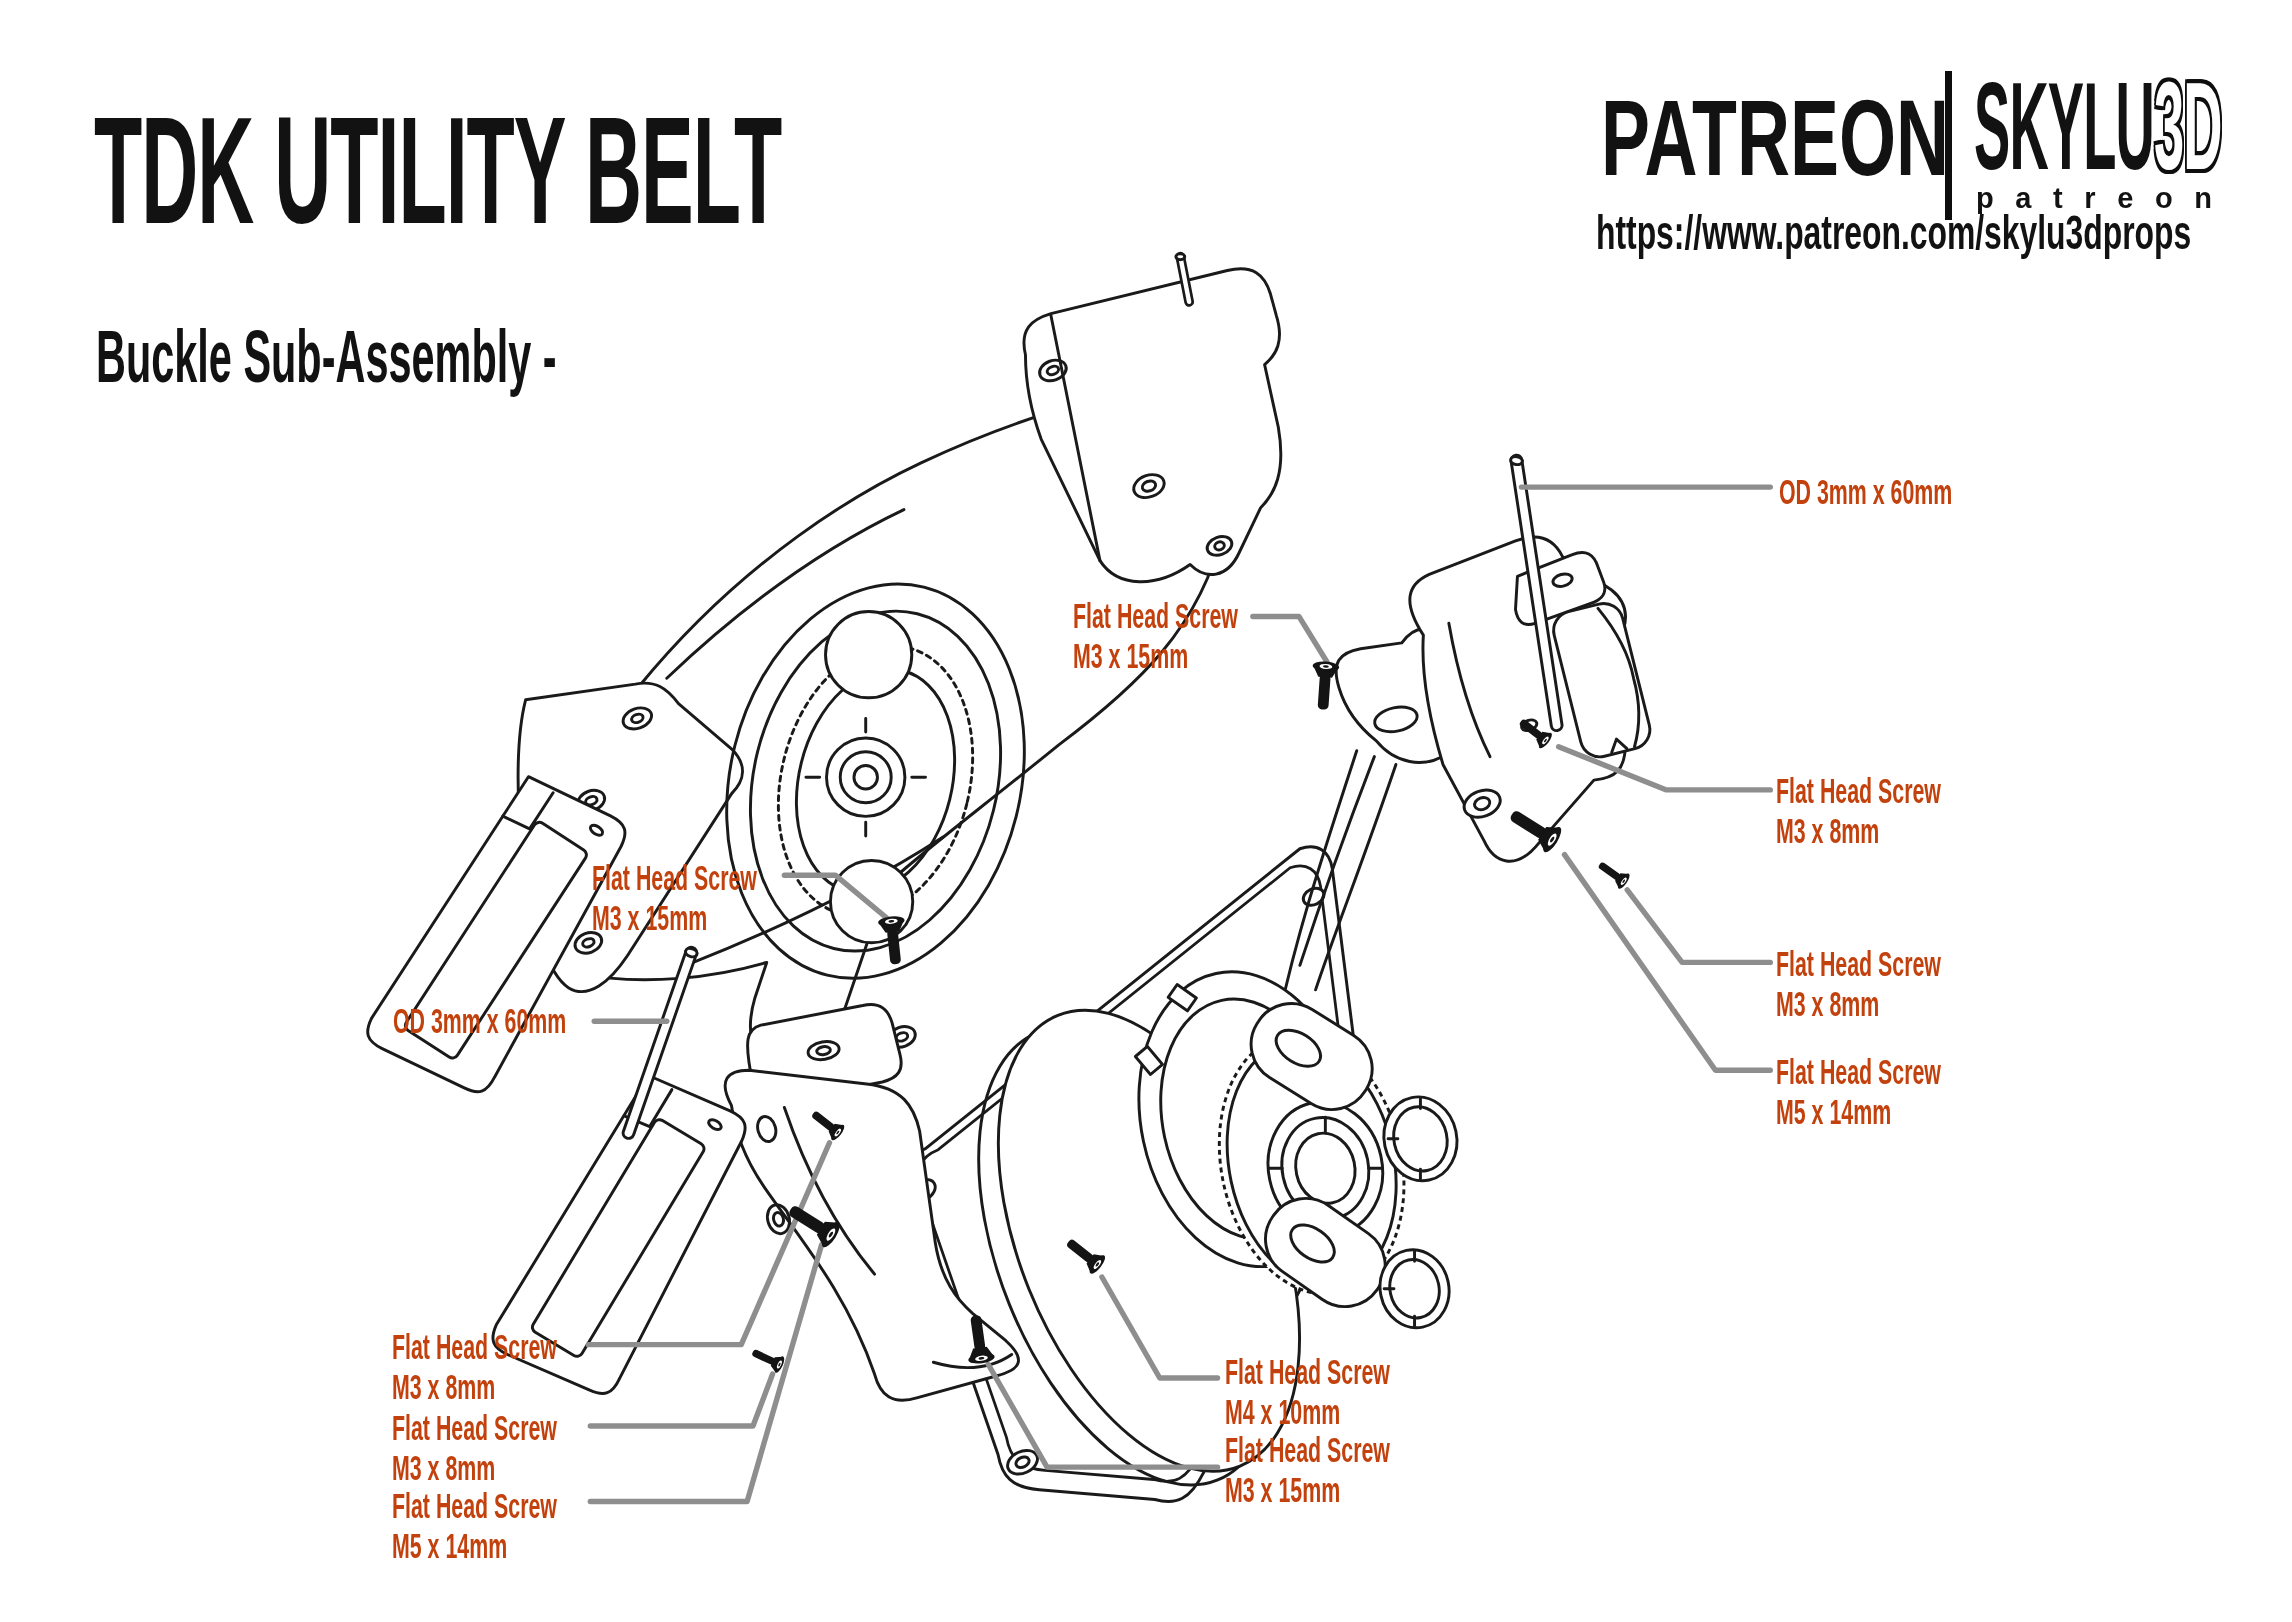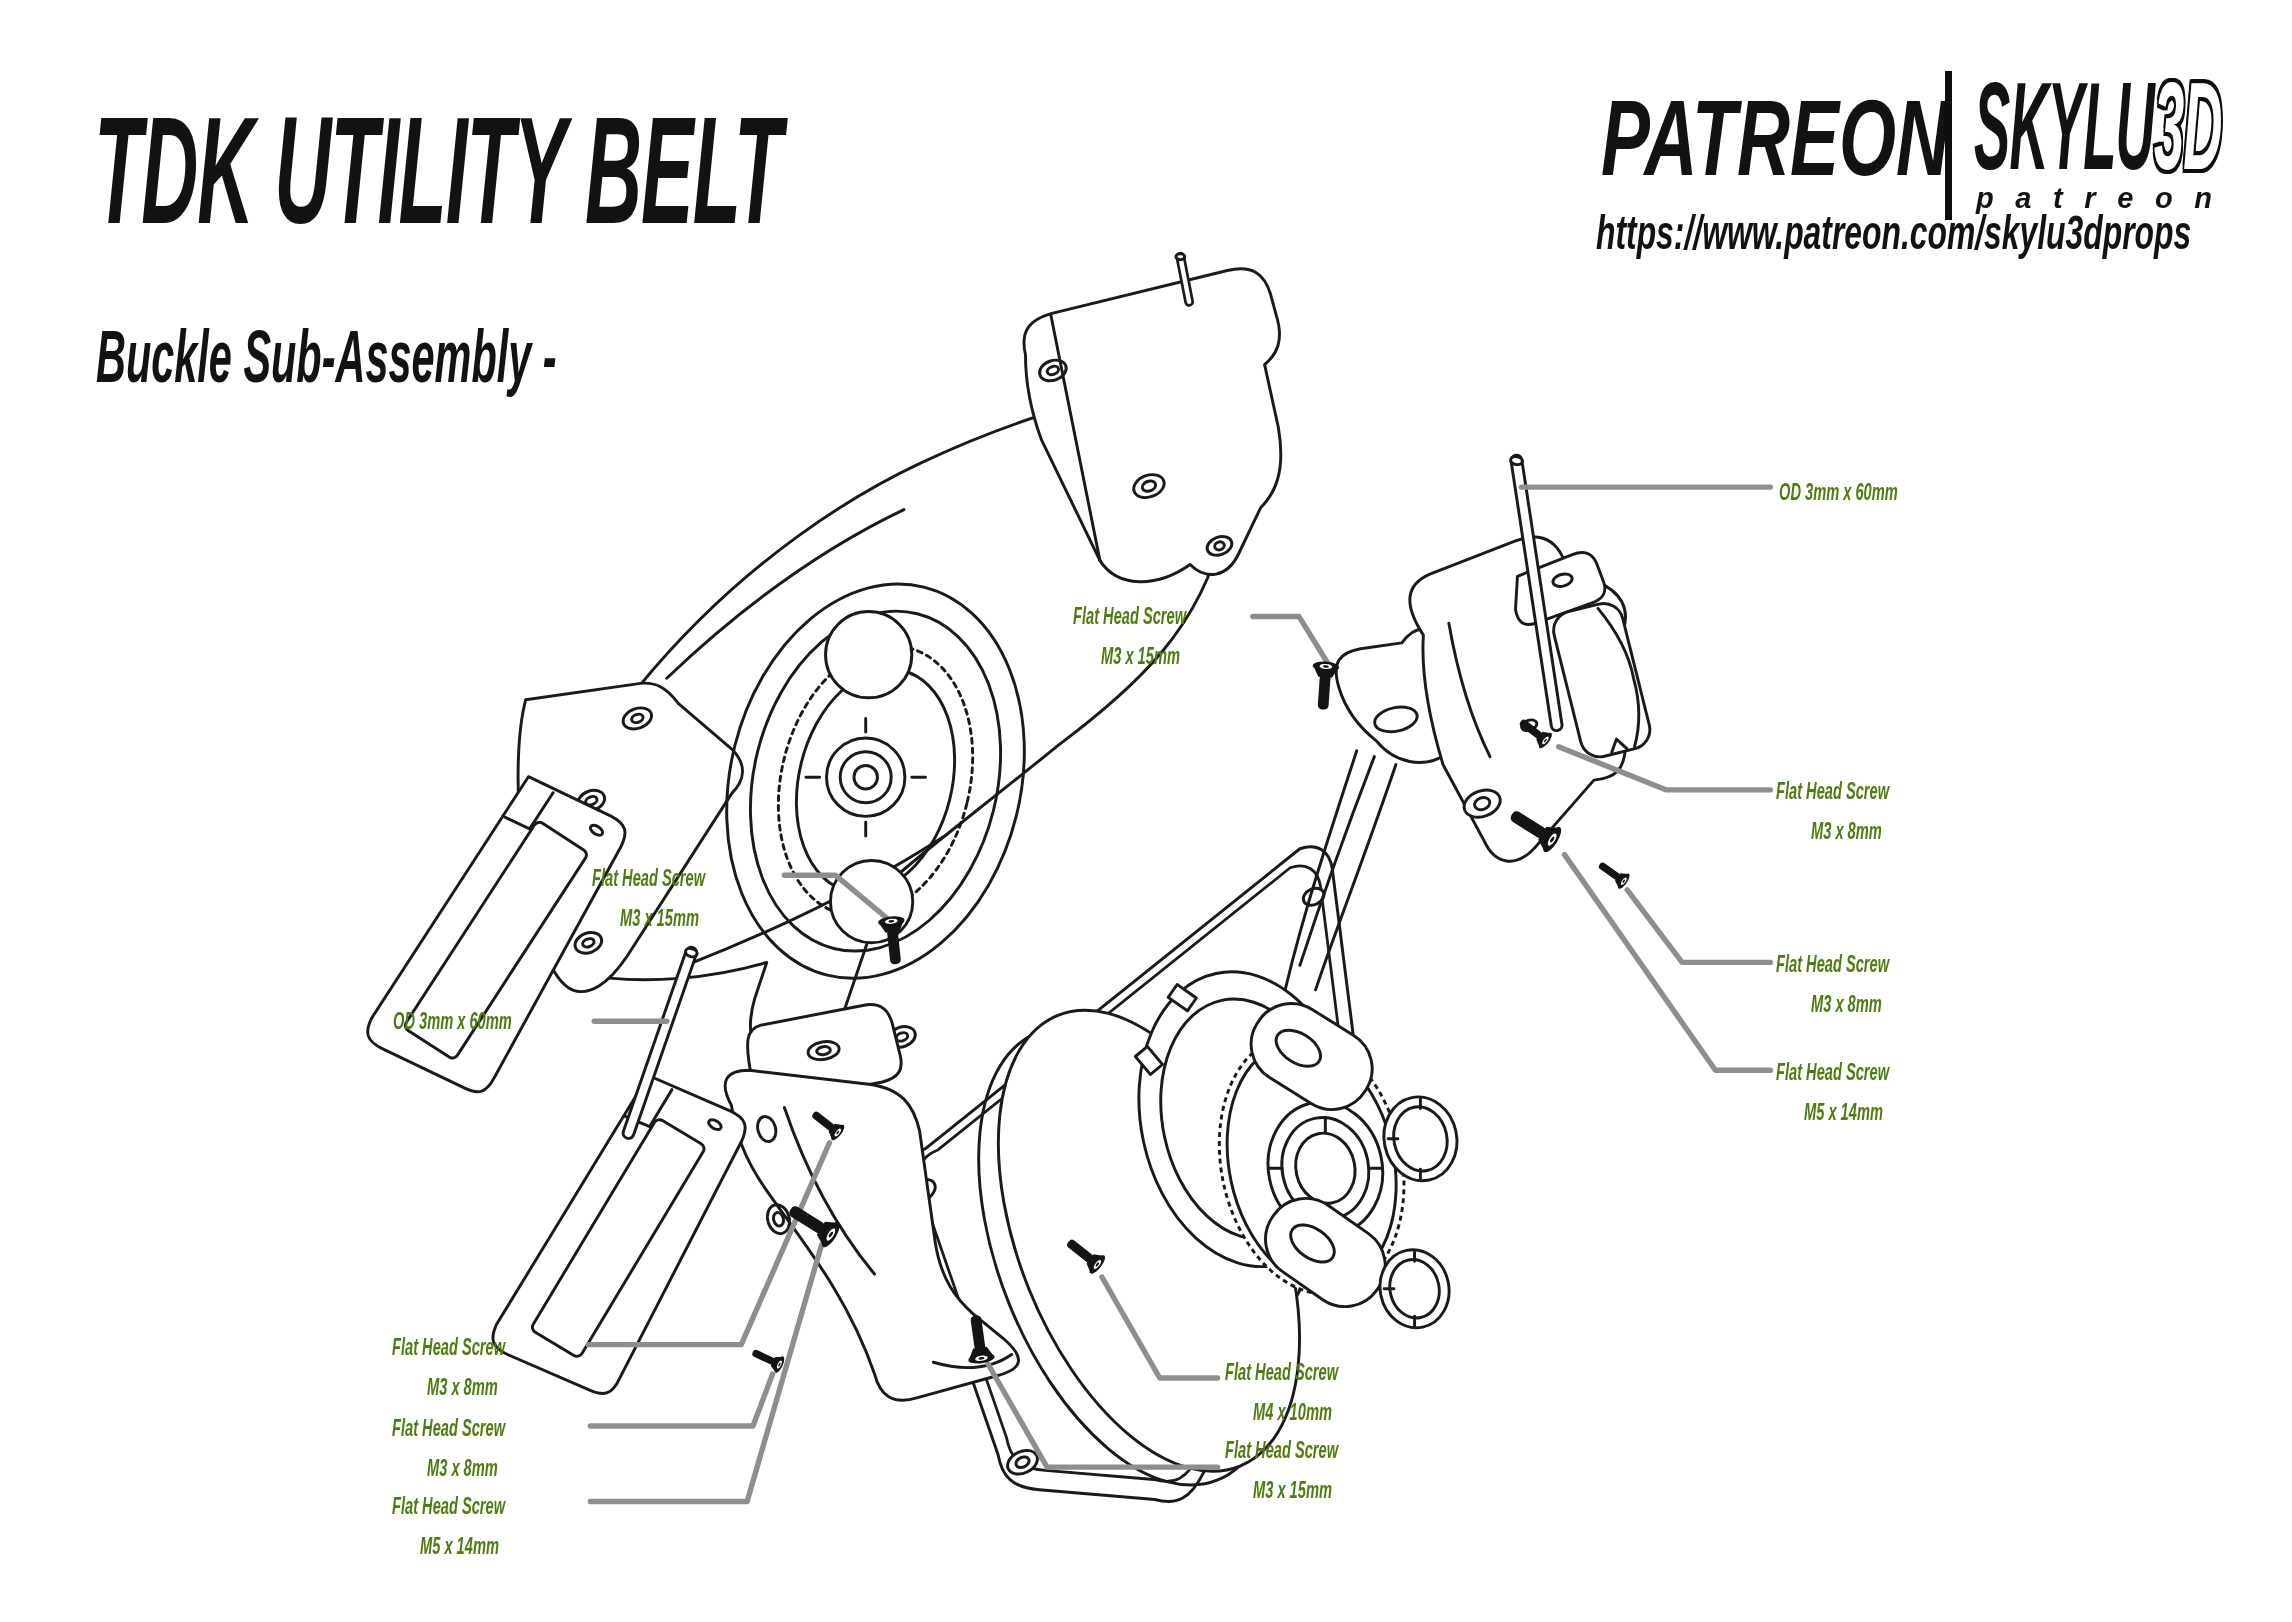--- a/index.html
+++ b/index.html
@@ -1,28 +1,28 @@
 <!DOCTYPE html>
 <html><head>
 <meta charset="utf-8">
 <style>
   html,body{margin:0;padding:0;background:#fff;}
   .stage{position:relative;width:2293px;height:1622px;background:#ffffff;overflow:hidden;
-         font-family:"Liberation Sans",sans-serif;color:#121212;font-style:italic;}
+         font-family:"Liberation Sans",sans-serif;color:#121212;}
   .cx{display:inline-block;transform-origin:0 0;white-space:nowrap;}
   .abs{position:absolute;}
   .doc-title{font-weight:bold;font-size:152px;line-height:1.05;letter-spacing:-2px;}
   .doc-subtitle{font-weight:bold;font-size:74px;line-height:1.05;margin-top:45px;}
   .brand-patreon{font-weight:bold;font-size:108px;line-height:1;}
   .brand-bar{width:6.9px;height:149px;background:#0e0e0e;}
   .brand-logo{font-weight:bold;font-size:125px;line-height:1;letter-spacing:-2px;}
   .logo-outline{color:#ffffff;text-shadow:-3.9px -3.9px 0 #0e0e0e,3.9px -3.9px 0 #0e0e0e,-3.9px 3.9px 0 #0e0e0e,3.9px 3.9px 0 #0e0e0e,-3.9px 0 0 #0e0e0e,3.9px 0 0 #0e0e0e,0 -3.9px 0 #0e0e0e,0 3.9px 0 #0e0e0e;}
   .brand-tagline{font-weight:bold;font-size:29px;letter-spacing:21.6px;line-height:1;}
   .brand-url{font-weight:bold;font-size:49px;line-height:1;}
-  .callout{position:absolute;font-weight:bold;font-size:24px;line-height:40px;color:#4d7c0f;text-align:center;}
+  .callout{position:absolute;font-weight:bold;font-size:35px;line-height:40px;color:#c2410c;}
   svg{position:absolute;left:0;top:0;}
   .ink{stroke:#1a1a1a;stroke-width:3;fill:none;stroke-linecap:round;stroke-linejoin:round;}
   .part{stroke:#1a1a1a;stroke-width:3;fill:#ffffff;stroke-linejoin:round;}
   .blk{fill:#141414;stroke:none;}
   .leader{stroke:#8e8e8e;stroke-width:5.5;fill:none;stroke-linecap:round;stroke-linejoin:round;}
 </style>
 </head>
 <body>
 
 <div class="stage">

